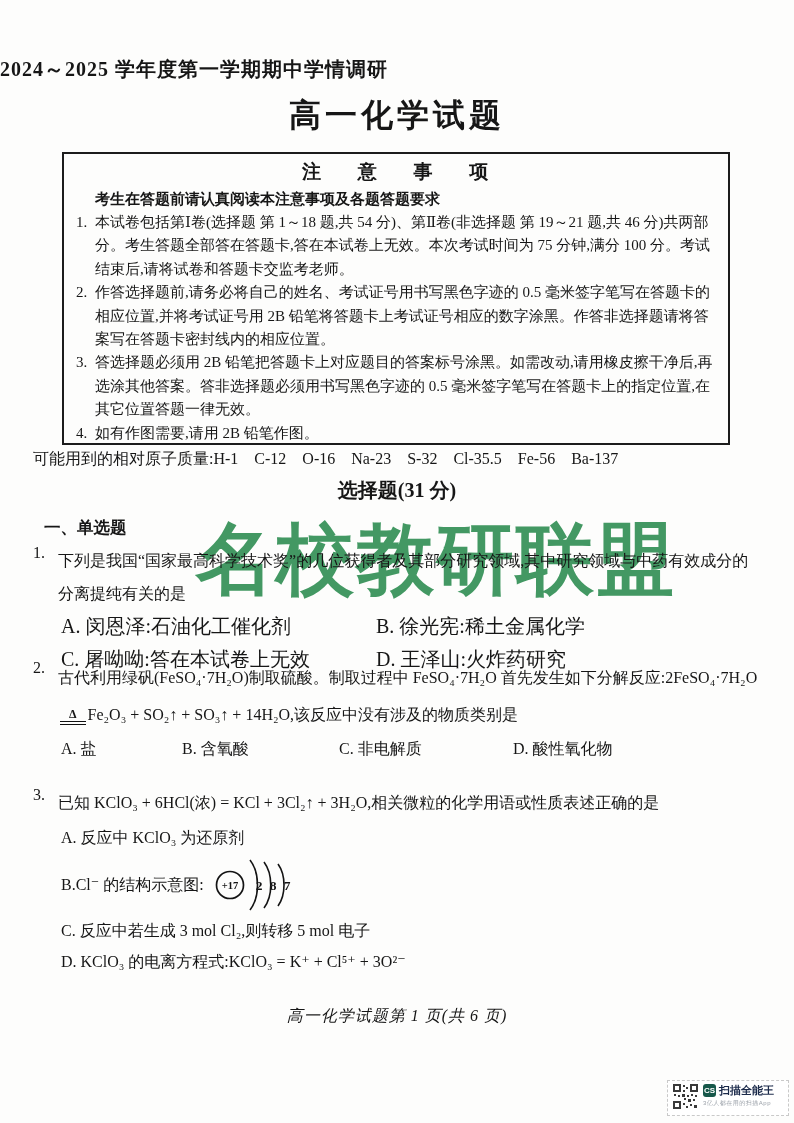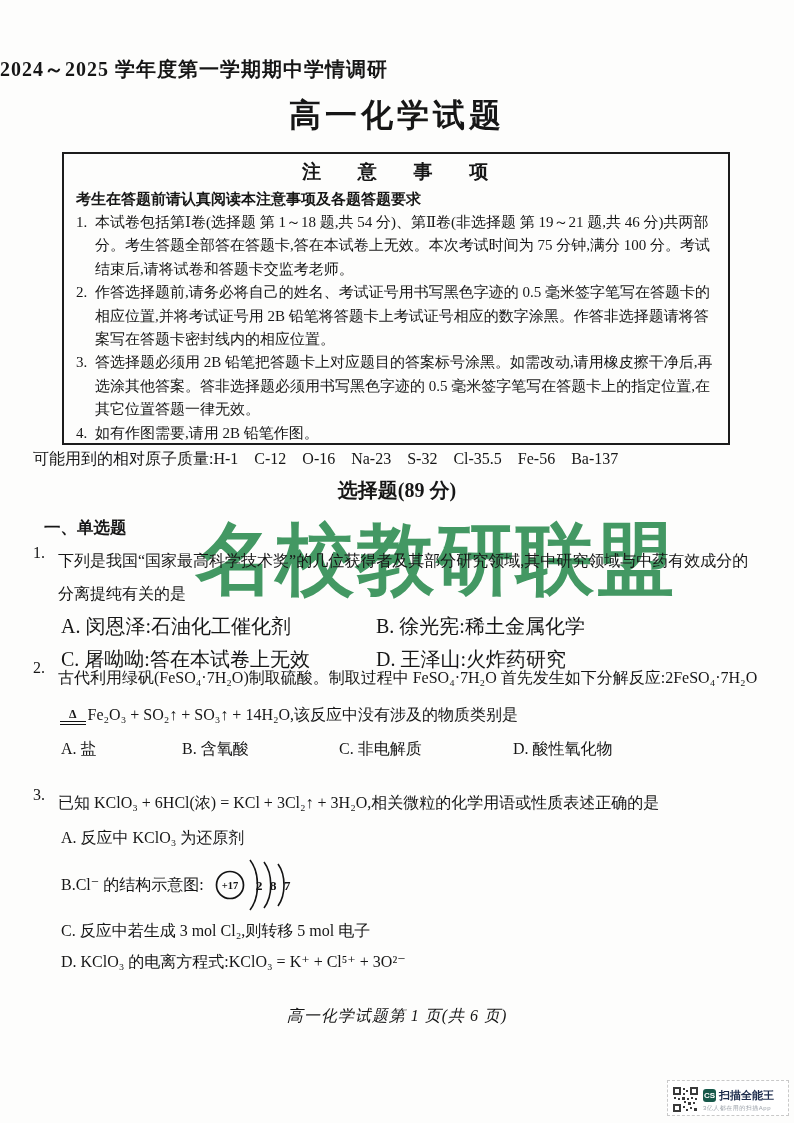--- a/index.html
+++ b/index.html
@@ -23,21 +23,21 @@
     font-size:20px; font-weight:600; letter-spacing:1px; }
   .title2 { position:absolute; top:94px; left:0; width:100%; text-align:center;
     font-size:32px; font-weight:700; letter-spacing:4px; }
 
   
   .notice {
     position:absolute; left:62px; top:152px; width:668px; height:293px;
     border:2px solid #1c1c1c; padding:5px 14px 0 12px; background:rgba(253,253,252,.0);
   }
   .notice-title { text-align:center; font-size:19px; font-weight:700; letter-spacing:16px; text-indent:16px; }
-  .notice-intro { font-size:15px; font-weight:600; margin-top:3px; line-height:23px; }
+  .notice-intro { font-size:15px; font-weight:600; margin-top:3px; line-height:23px;margin-left:19px; }
   .notice-item { position:relative; padding-left:19px; font-size:15px; line-height:23.4px; }
   .notice-item .n-num { position:absolute; left:0; top:0; }
 
   
   .masses { position:absolute; left:33px; top:449px; font-size:16px; }
 
   
   .sec-head { position:absolute; top:477px; left:0; width:100%; text-align:center;
     font-size:20px; font-weight:700; }
   .sub-head { position:absolute; top:517px; left:44px; font-size:16.5px; font-weight:700; }
@@ -71,21 +71,21 @@
   
   .atom-svg { margin-left:6px; }
 
   
   .footer { position:absolute; top:1006px; left:0; width:100%; text-align:center;
     font-size:16px; font-style:italic; letter-spacing:1px; }
 
   
   .scan-badge {
     position:absolute; right:5px; top:1080px; width:122px; height:36px;
-    background:#fff; border:1px dashed #c9c9c9; display:flex; align-items:flex-end;
+    background:#fff; border:1px dashed #c9c9c9; display:flex; align-items:flex-start;
     gap:4px; padding:2px 4px; font-family:"Liberation Sans","DejaVu Sans",sans-serif;
   }
   .scan-col { display:flex; flex-direction:column; justify-content:center; }
   .scan-row { display:flex; align-items:center; gap:3px; }
   .cs-logo { width:13px; height:13px; background:#17584a; color:#fff; border-radius:3px;
     font-size:8px; font-weight:700; display:flex; align-items:center; justify-content:center; }
   .scan-name { font-size:11px; font-weight:700; color:#1b2a4a; white-space:nowrap; }
   .scan-tagline { font-size:6px; color:#9aa0a8; margin-top:1px; white-space:nowrap; letter-spacing:.5px; }
 </style>
 </head>
@@ -115,21 +115,21 @@
         <span>答选择题必须用 2B 铅笔把答题卡上对应题目的答案标号涂黑。如需改动,请用橡皮擦干净后,再选涂其他答案。答非选择题必须用书写黑色字迹的 0.5 毫米签字笔写在答题卡上的指定位置,在其它位置答题一律无效。</span>
       </div>
       <div class="notice-item">
         <span class="n-num">4.</span>
         <span>如有作图需要,请用 2B 铅笔作图。</span>
       </div>
     </div>
 
     <div class="masses">可能用到的相对原子质量:H-1　C-12　O-16　Na-23　S-32　Cl-35.5　Fe-56　Ba-137</div>
 
-    <div class="sec-head">选择题(89 分)</div>
+    <div class="sec-head">选择题(31 分)</div>
     <div class="sub-head">一、单选题</div>
 
     <div class="q" id="q1">
       <span class="q-num">1.</span>
       <span class="q-body">下列是我国“国家最高科学技术奖”的几位获得者及其部分研究领域,其中研究领域与中药有效成分的分离提纯有关的是</span>
       <div class="opt-grid2">
         <div>
           <span>A.</span>
           <span>闵恩泽:石油化工催化剂</span>
         </div>

